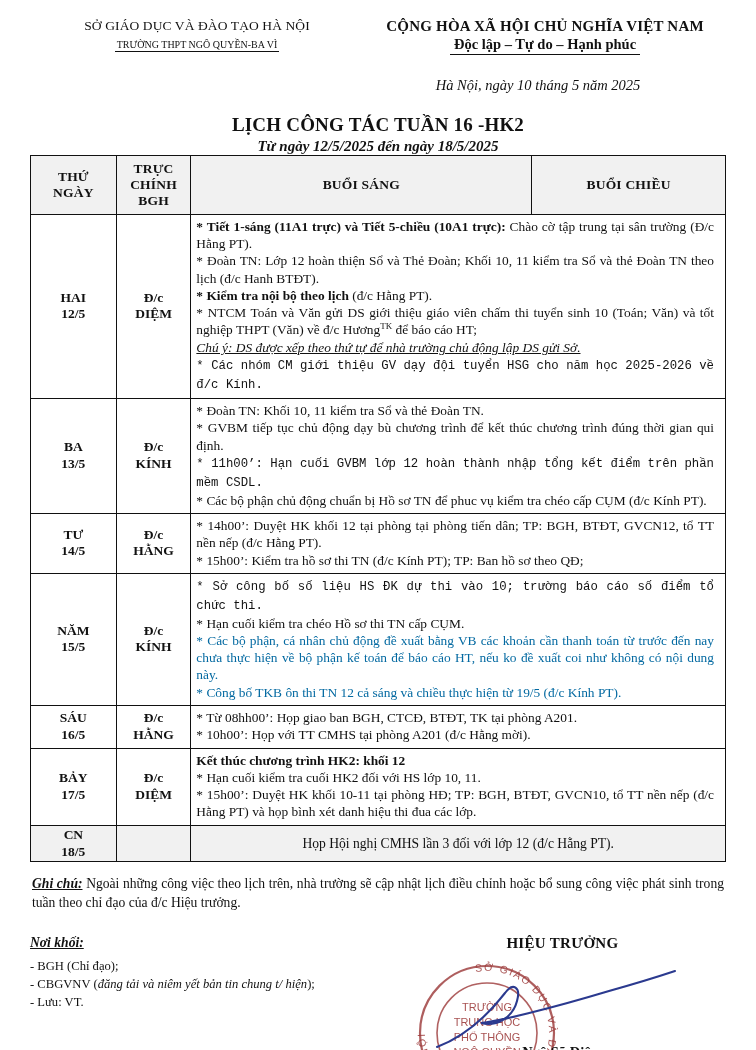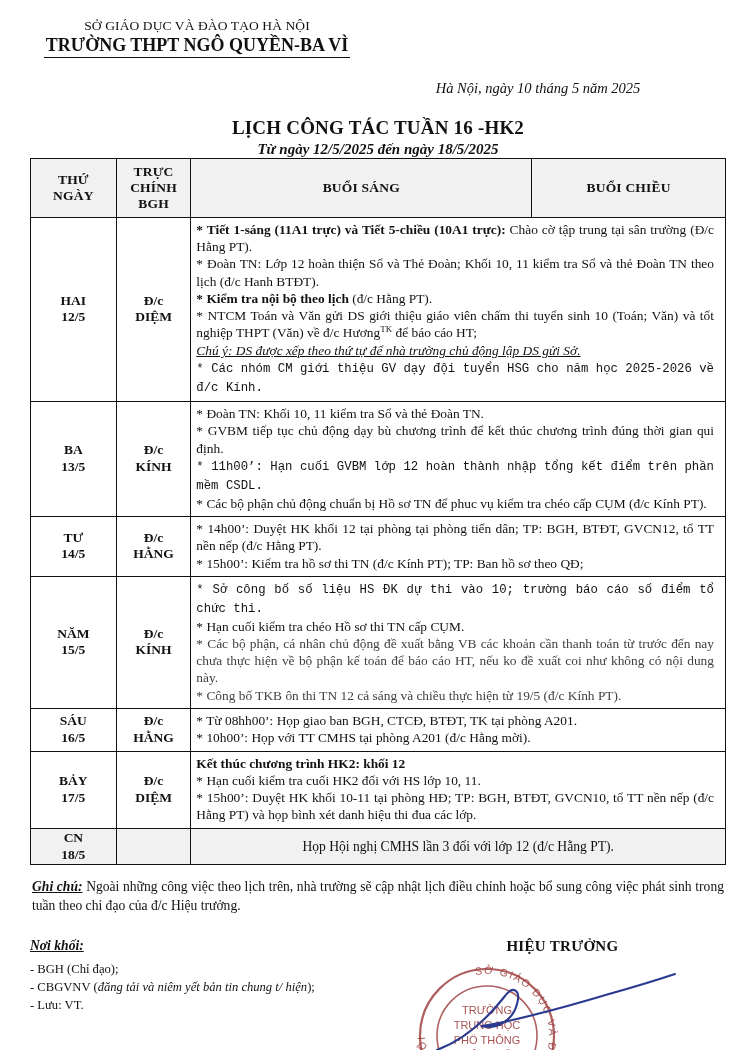--- a/index.html
+++ b/index.html
@@ -14,21 +14,21 @@
   }
 
   .page { padding: 14px 30px 0 30px; position:relative; height:100%; }
 
   
   .hdr { display:flex; width:100%; }
   .hdr-left { width:48%; text-align:center; padding-top:4px; }
   .hdr-right { width:52%; text-align:center; padding-top:4px; }
 
   .org-line1 { font-size:13.5px; letter-spacing:.1px; }
-  .org-line2 { font-size:18px; font-weight:bold; display:inline-block; border-bottom:1.3px solid #111; padding:0 2px 1px 2px; margin-top:1px; }
+  .org-line2 { font-size:10px; font-weight:normal; display:inline-block; border-bottom:1.3px solid #111; padding:0 2px 1px 2px; margin-top:1px; }
 
   .nat-line1 { font-size:15px; font-weight:bold; letter-spacing:.2px; }
   .nat-line2 { font-size:14.5px; font-weight:bold; display:inline-block; border-bottom:1.3px solid #111; padding:0 4px 1px 4px; margin-top:1px;}
 
   .datebox { text-align:center; font-style:italic; font-size:14.5px; margin-top:22px; padding-left:46%; }
 
   
   .title { text-align:center; font-size:19px; font-weight:bold; margin-top:20px; letter-spacing:.2px;}
   .subtitle { text-align:center; font-size:15px; font-weight:bold; font-style:italic; margin-top:2px; }
 
@@ -66,21 +66,21 @@
   }
   tr.sun td { background:#f1f1f1; }
   td.center-note { text-align:center; font-size:13.6px; padding:7px 6px; }
 
   .ln { margin:0; padding:0; }
   .ln + .ln { margin-top:0px; }
   .b { font-weight:bold; }
   .i { font-style:italic; }
   .u { text-decoration:underline; }
   .sm { font-size:12.3px;font-family:Liberation Mono, monospace; }
-  .red { color:#404040; }
+  .red { color:#0369a1; }
   .sup { font-size:9px; vertical-align:super; }
   .ctr { display:block; font-weight:bold; }
 
   
   .ghichu { margin-top:13px; font-size:13.6px; line-height:1.38; text-align:justify; padding:0 2px; }
   .ghichu .lead { font-weight:bold; text-decoration:underline; font-style:italic;margin-top:36px; }
 
   .sign { display:flex; margin-top:22px; position:relative; }
   .sign-left { width:53%; }
   .sign-right { width:47%; text-align:center; position:relative; }
@@ -97,20 +97,24 @@
 </style>
 </head>
 <body>
 
 <div class="page">
 
   <div class="hdr">
     <div class="hdr-left">
       <div class="org-line1">SỞ GIÁO DỤC VÀ ĐÀO TẠO HÀ NỘI</div>
       <div><span class="org-line2">TRƯỜNG THPT NGÔ QUYỀN-BA VÌ</span></div>
+    </div>
+    <div class="hdr-right">
+      <div class="nat-line1">CỘNG HÒA XÃ HỘI CHỦ NGHĨA VIỆT NAM</div>
+      <div><span class="nat-line2">Độc lập – Tự do – Hạnh phúc</span></div>
     </div>
   </div>
 
   <div class="datebox">
     <span>Hà Nội, ngày 10 tháng 5 năm 2025</span>
   </div>
 
   <div class="title">LỊCH CÔNG TÁC TUẦN 16 -HK2</div>
   <div class="subtitle">Từ ngày 12/5/2025 đến ngày 18/5/2025</div>
 

